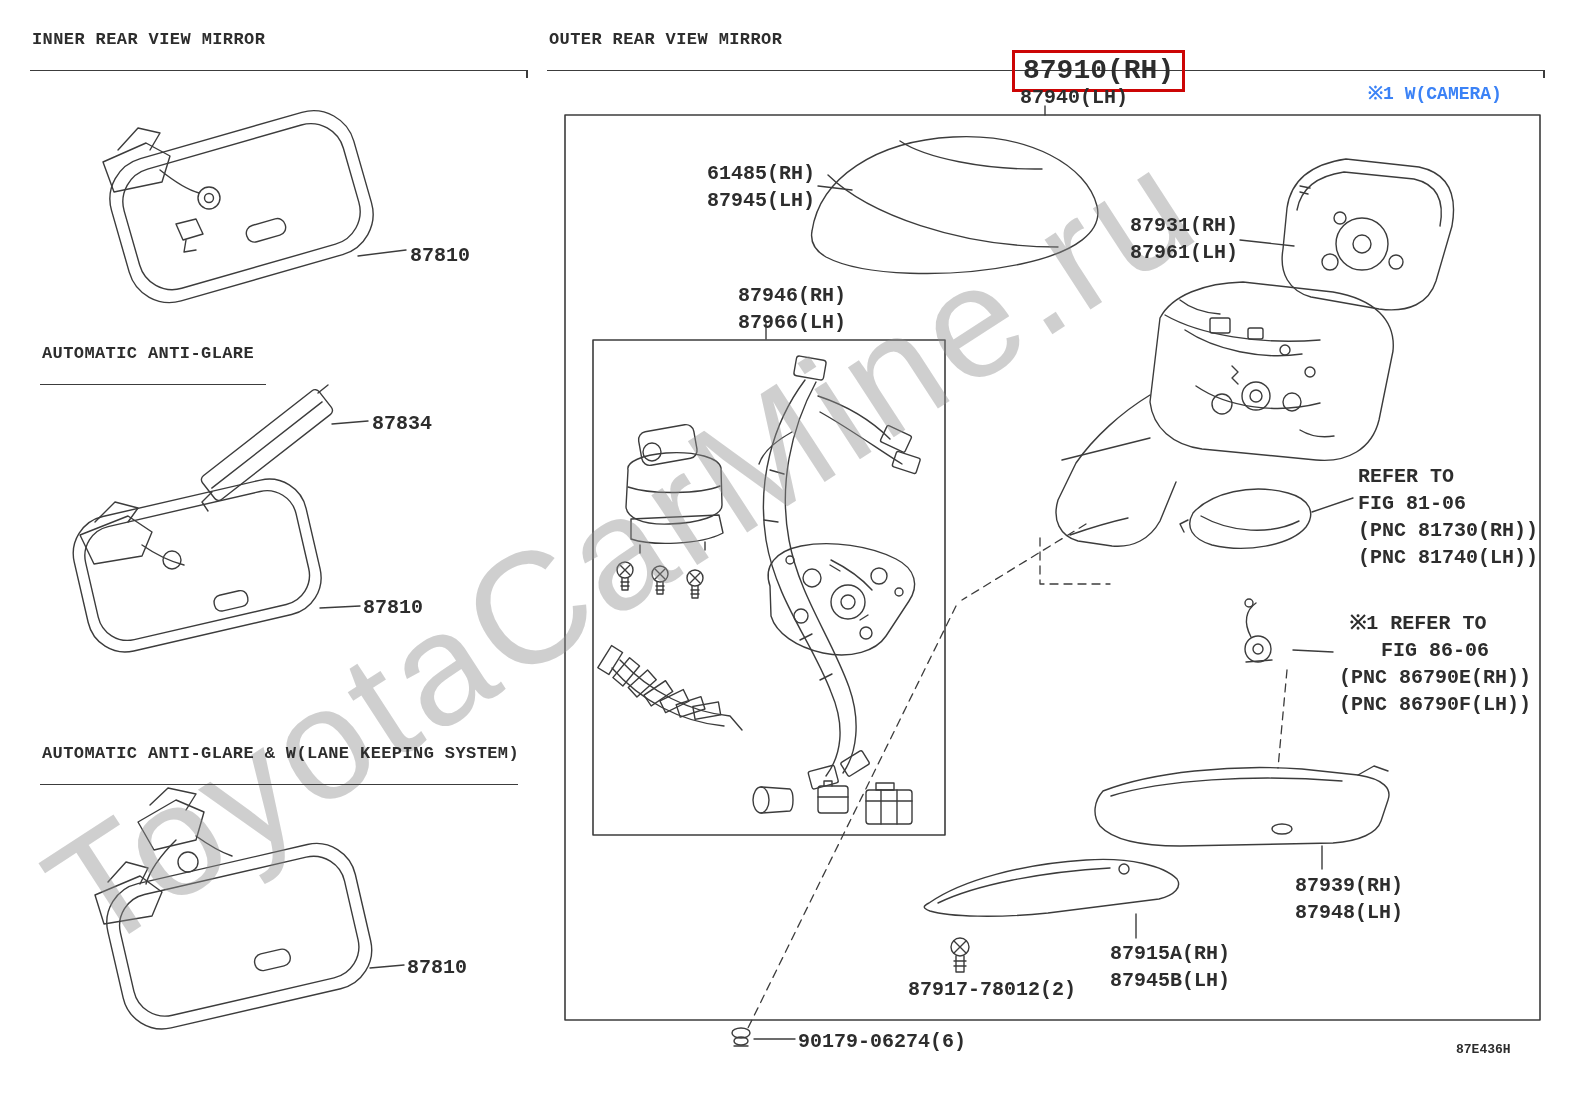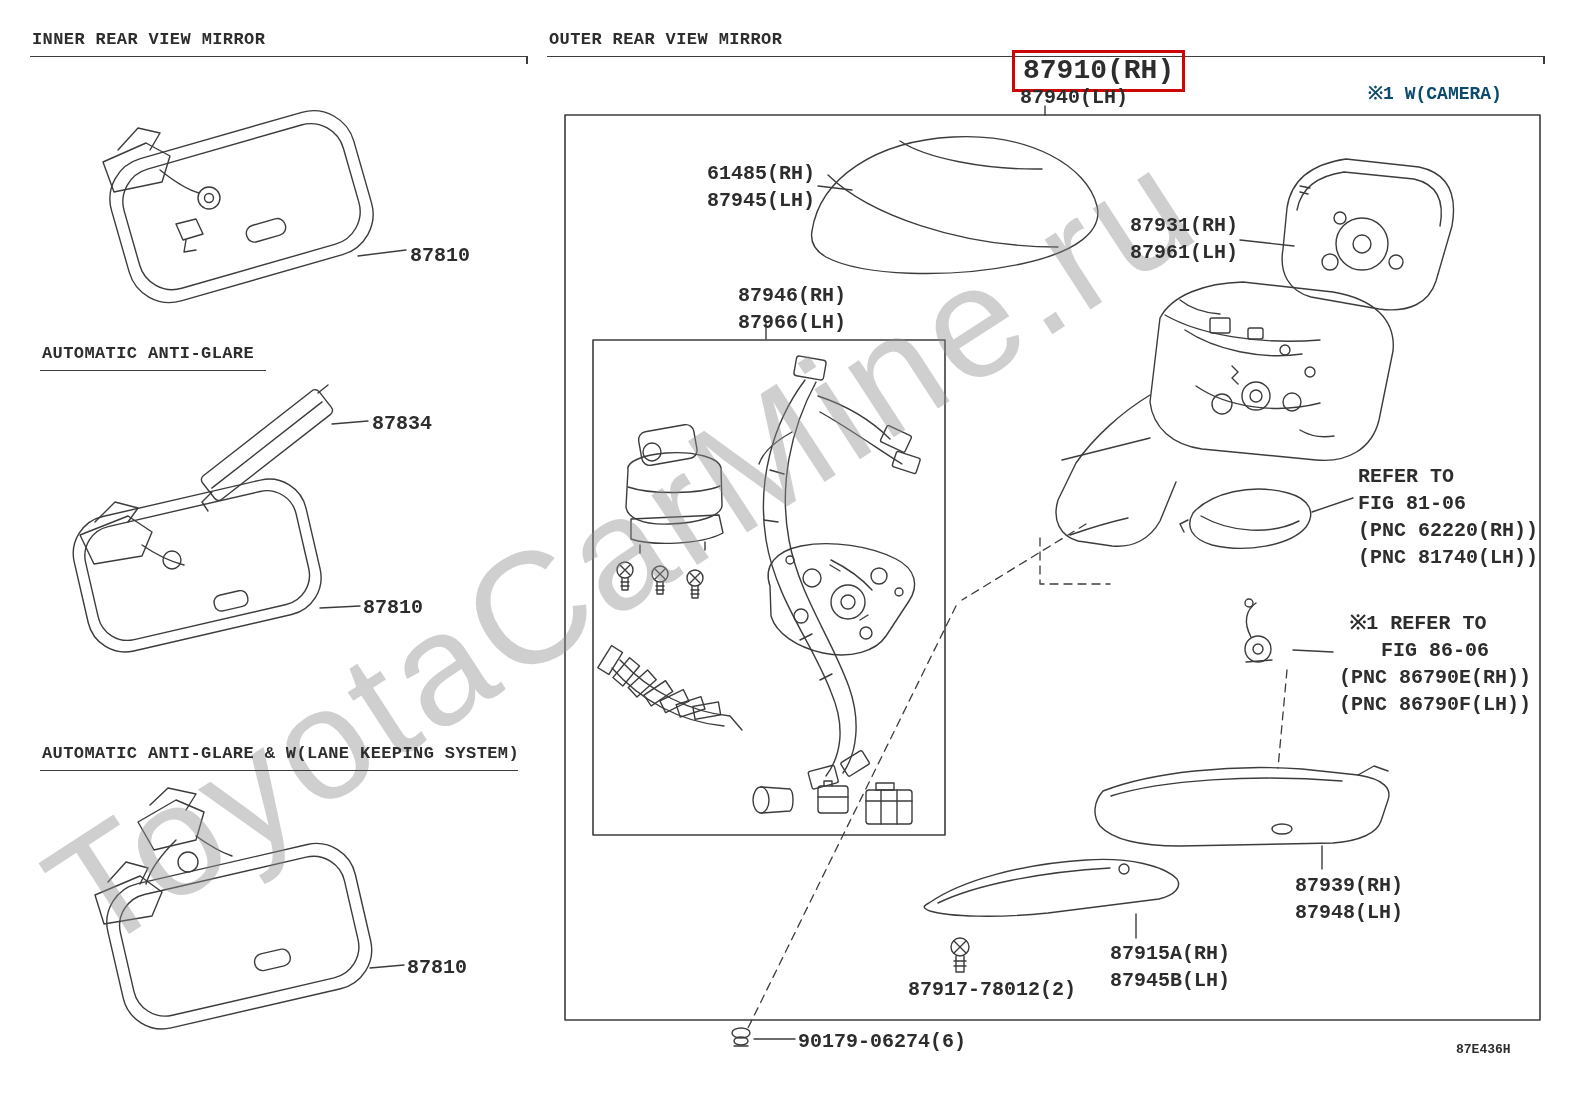--- a/index.html
+++ b/index.html
@@ -3,26 +3,26 @@
 <meta charset="utf-8">
 <style>
   html,body{margin:0;padding:0;background:#ffffff;}
   #stage{position:relative;width:1592px;height:1099px;background:#fff;overflow:hidden;
          font-family:"Liberation Mono", monospace;}
   svg.art{position:absolute;left:0;top:0;}
   svg.art *{fill:none;stroke:#3c3c3c;stroke-width:1.4;stroke-linecap:round;stroke-linejoin:round;}
   svg.art .dash{stroke-dasharray:8 6;stroke-width:1.3;}
   svg.art .frame{stroke-width:1.6;}
   .header{position:absolute;font-size:17px;font-weight:600;color:#2d2d2d;letter-spacing:.4px;
-          border-bottom:1.7px solid #3c3c3c;padding:0 0 7px 2px;white-space:nowrap;}
+          border-bottom:1.7px solid #3c3c3c;padding:0 0 21px 2px;white-space:nowrap;}
   .header.tick::after{content:'';position:absolute;right:0;bottom:-8px;width:1.7px;height:8px;background:#3c3c3c;}
   .plabel{position:absolute;font-size:20px;font-weight:700;color:#2d2d2d;line-height:27px;white-space:nowrap;}
   .ref .ln{font-size:20px;}
   .ref .ln.indent{margin-left:34px;}
-  .note{position:absolute;font-size:18px;font-weight:700;color:#0c4a6e;white-space:nowrap;font-family:Liberation Mono, monospace;}
+  .note{position:absolute;font-size:18px;font-weight:700;color:#3b82f6;white-space:nowrap;font-family:Liberation Mono, monospace;}
   .hibox{position:absolute;border:3px solid #cc0505;padding:2px 8px 3px 8px;}
   .hibox .plx{font-size:28px;font-weight:700;color:#2d2d2d;}
   .watermark{position:absolute;left:65px;top:820px;transform:rotate(-33deg);transform-origin:0 50%;
              font-family:"Liberation Sans",sans-serif;font-size:158px;font-weight:400;letter-spacing:5px;
              color:#8f8f8f;opacity:.42;white-space:nowrap;pointer-events:none;}
   .figcode{position:absolute;font-size:13px;font-weight:700;color:#2d2d2d;}
 </style>
 </head>
 <body>
 
@@ -328,21 +328,21 @@
   </div>
 
   <div class="plabel" style="left:738px;top:282px;">
     <div>87946(RH)</div>
     <div>87966(LH)</div>
   </div>
 
   <div class="plabel ref" style="left:1358px;top:463px;">
     <div class="ln">REFER TO</div>
     <div class="ln">FIG 81-06</div>
-    <div class="ln">(PNC 62220(RH))</div>
+    <div class="ln">(PNC 81730(RH))</div>
     <div class="ln">(PNC 81740(LH))</div>
   </div>
 
   <div class="plabel ref" style="left:1305px;top:610px;text-align:center;">
     <div class="ln">※1 REFER TO</div>
     <div class="ln indent">FIG 86-06</div>
     <div class="ln indent">(PNC 86790E(RH))</div>
     <div class="ln indent">(PNC 86790F(LH))</div>
   </div>
 

